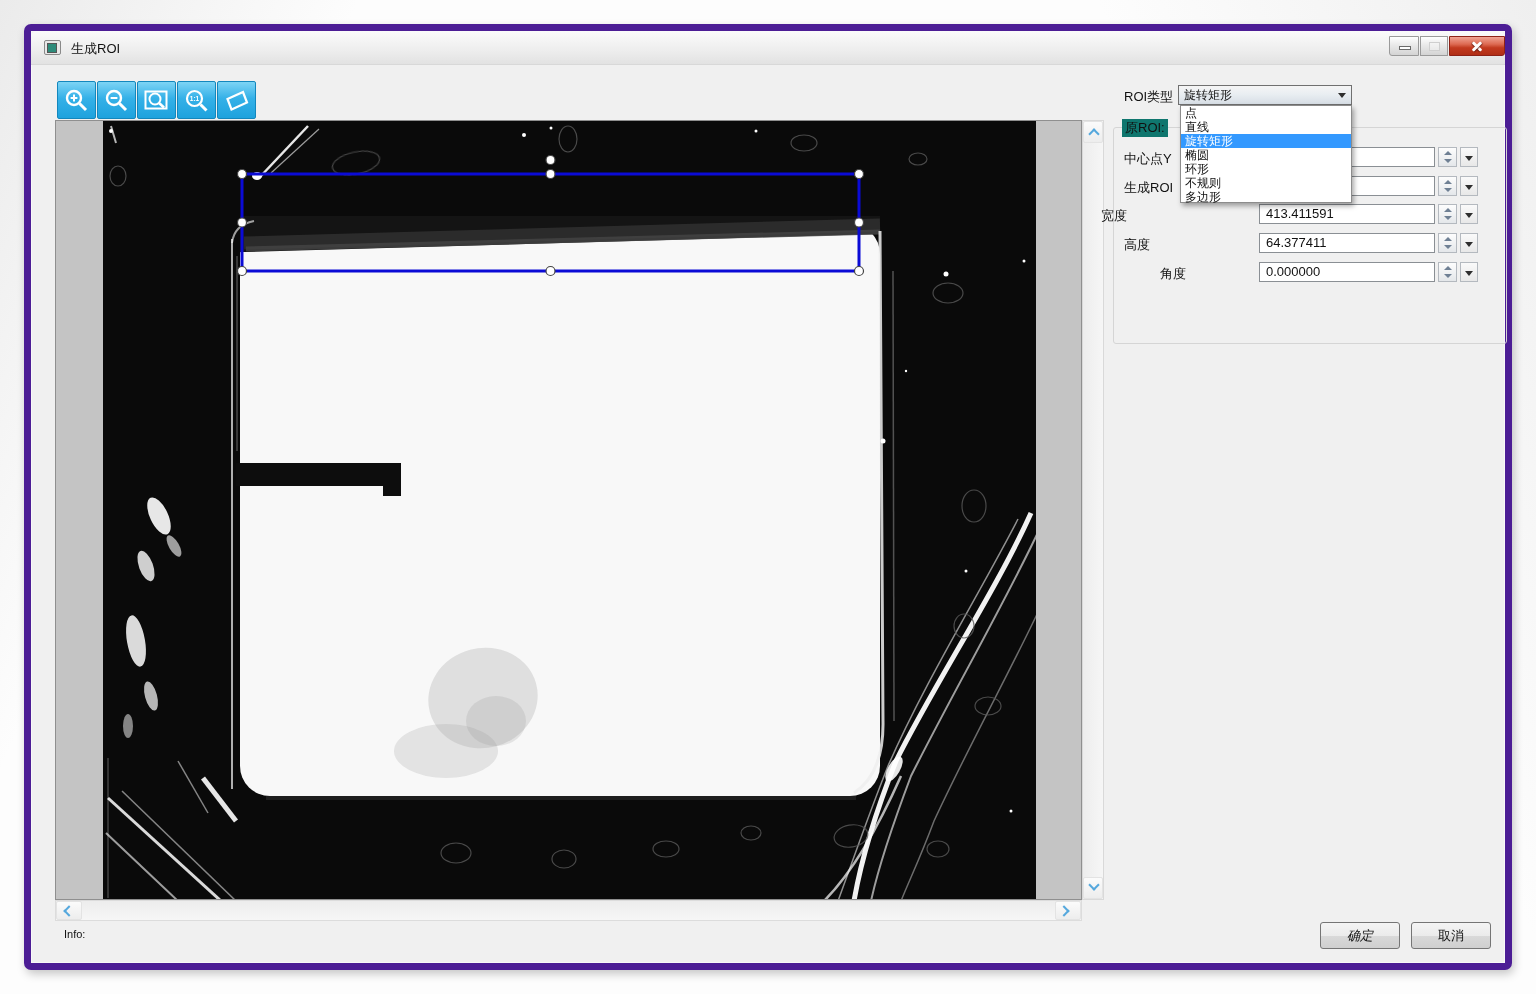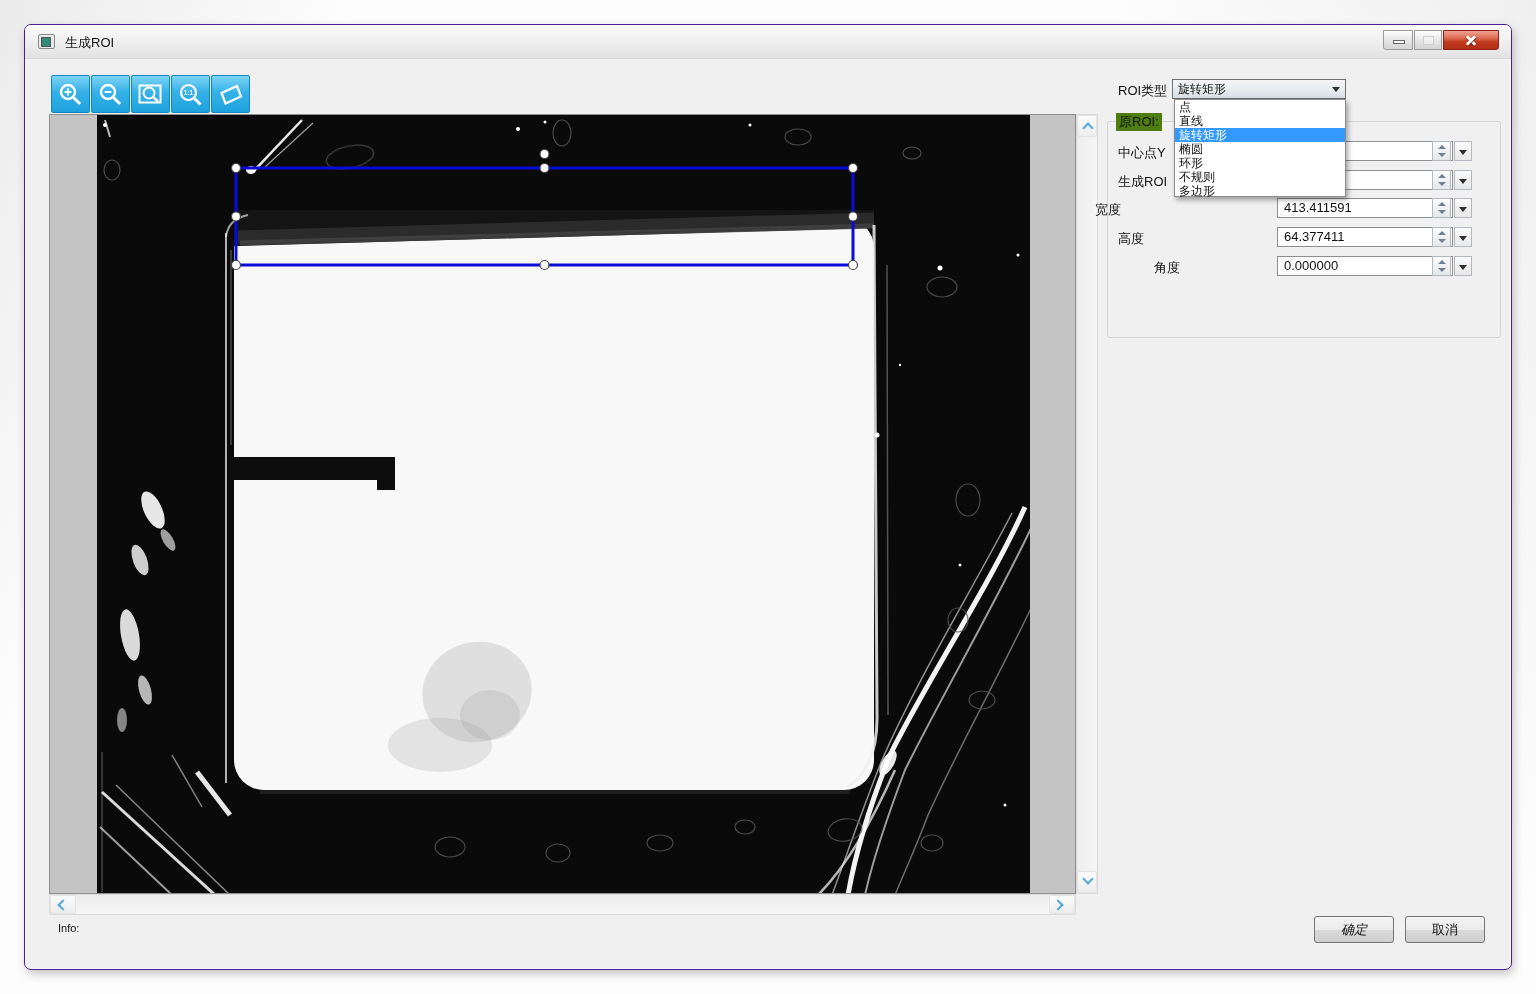--- a/index.html
+++ b/index.html
@@ -11,21 +11,21 @@
   }
   body::before { 
     content:""; position:absolute; inset:0;
     background:
       linear-gradient(115deg, rgba(220,220,220,.55) 0%, rgba(255,255,255,0) 18%),
       linear-gradient(245deg, rgba(225,225,225,.5) 0%, rgba(255,255,255,0) 22%);
   }
   .window {
     position:absolute; left:24px; top:24px; width:1488px; height:946px;
     background:#f0f0f0;
-    border:1px solid #4c1d95; border-radius:7px;
+    border:7px solid #4c1d95; border-radius:7px;
     box-shadow:0 0 0 1px rgba(255,255,255,.55) inset, 2px 4px 10px rgba(0,0,0,.22);
   }
   .titlebar {
     position:absolute; left:0; top:0; right:0; height:34px;
     background:linear-gradient(#fbfbfb,#ededed 60%,#e2e2e2);
     border-radius:6px 6px 0 0;
     border-bottom:1px solid #d8d8d8;
   }
   .app-icon {
     position:absolute; left:13px; top:9px; width:17px; height:15px;
@@ -104,26 +104,26 @@
     box-shadow:2px 3px 5px rgba(0,0,0,.35); z-index:30;
   }
   .dropitem { height:14px; line-height:14px; font-size:12px; color:#111; padding-left:4px; }
   .dropitem.sel { background:#3399ff; color:#fff; }
 
   .groupbox {
     position:absolute; left:1082px; top:96px; width:394px; height:217px;
     border:1px solid #d5d5d5; border-radius:3px;
   }
   .grouplabel { position:absolute; left:1091px; top:88px; font-size:13px; color:#111;
-    background:#4d7c0f; padding:0 3px; }
+    background:#0f766e; padding:0 3px; }
 
   .field-input {
     position:absolute; left:1228px; width:176px; height:20px;
     background:#fff; border:1px solid #8a8f94;
-    font-size:13px; line-height:18px; padding-left:6px; color:#111;margin-left:24px;
+    font-size:13px; line-height:18px; padding-left:6px; color:#111;
   }
   .spinner { position:absolute; left:1407px; width:19px; height:20px;
     border:1px solid #b4b9bf; background:linear-gradient(#fdfdfd,#e4e7ea); }
   .spinner .up, .spinner .dn { position:absolute; left:5px; width:0; height:0;
     border-left:4px solid transparent; border-right:4px solid transparent; }
   .spinner .up { top:3px; border-bottom:4px solid #6f8094; }
   .spinner .dn { bottom:3px; border-top:4px solid #6f8094; }
   .dropbtn { position:absolute; left:1429px; width:18px; height:20px;
     border:1px solid #b4b9bf; background:linear-gradient(#fafafa,#e8e8e8); }
   .dropbtn::before { content:""; position:absolute; left:4px; top:8px; width:0; height:0;

